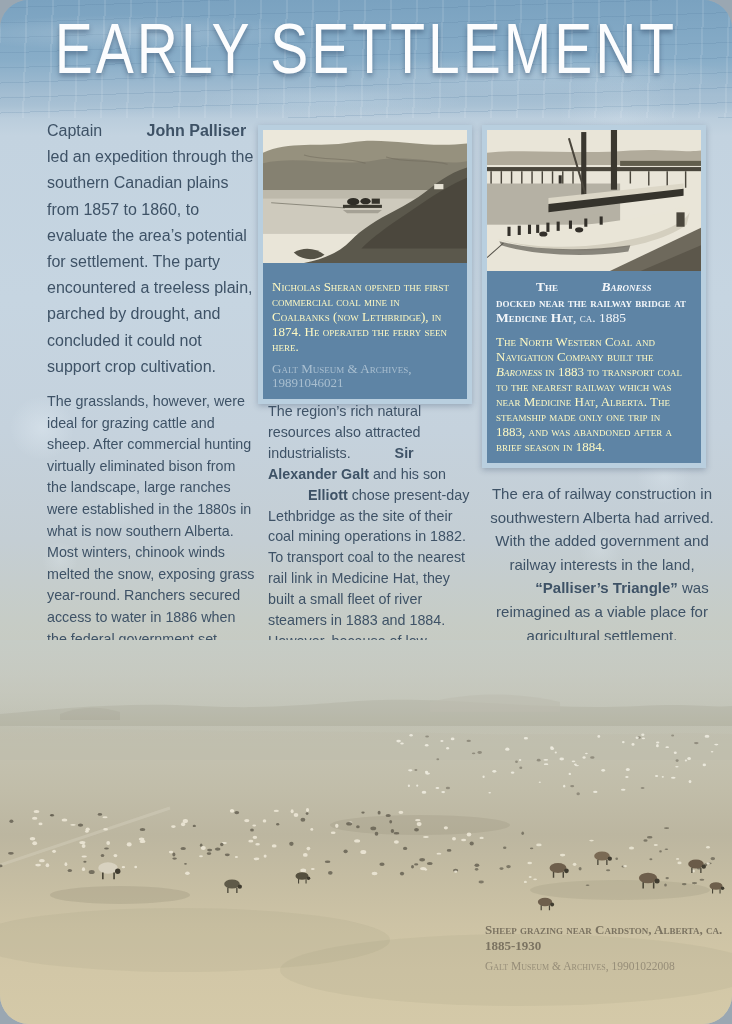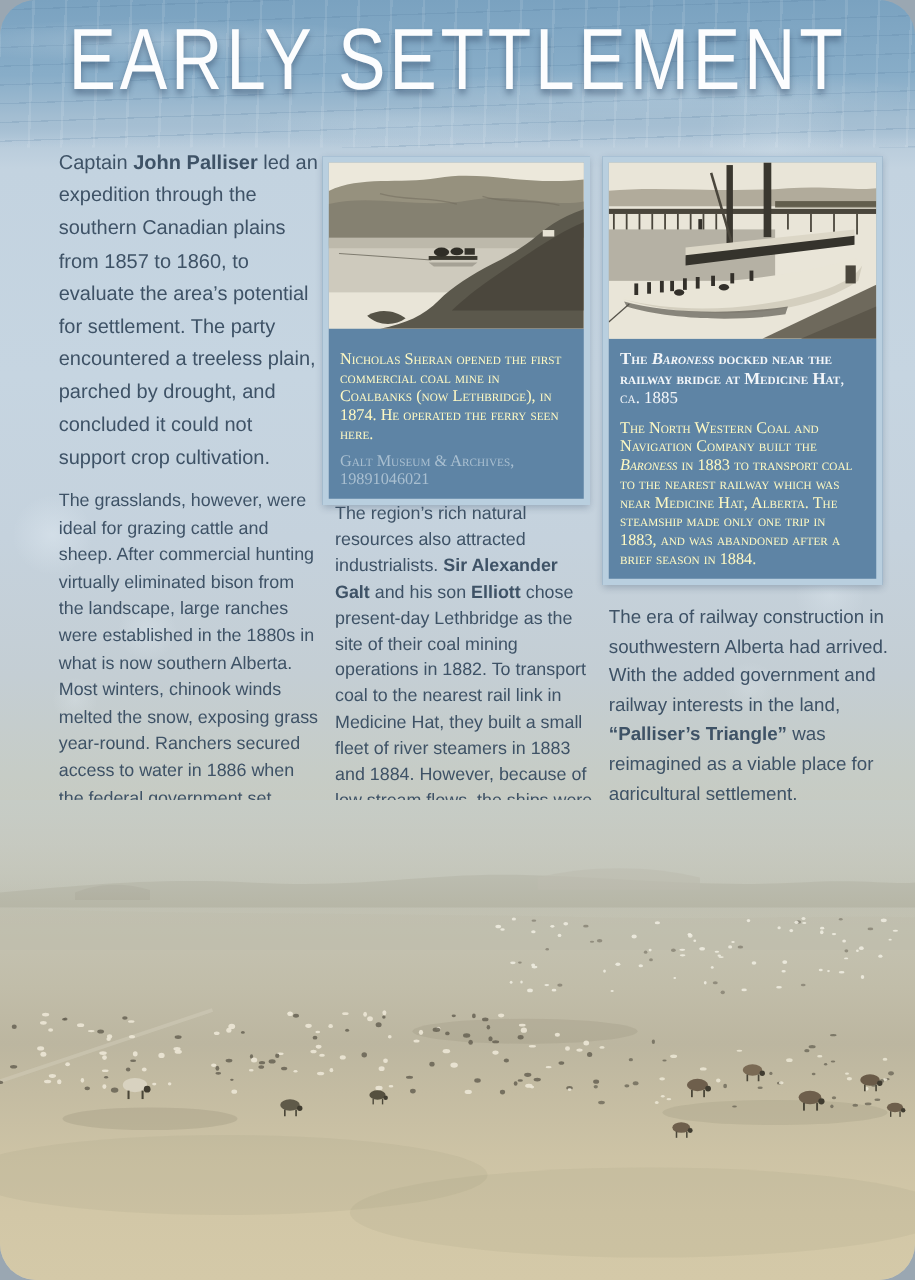--- a/index.html
+++ b/index.html
@@ -37,27 +37,27 @@
       radial-gradient(circle 46px at 42px 428px, rgba(235,244,250,.35), rgba(235,244,250,0) 70%),
       radial-gradient(circle 34px at 118px 505px, rgba(235,244,250,.28), rgba(235,244,250,0) 70%),
       radial-gradient(circle 26px at 60px 560px, rgba(235,244,250,.22), rgba(235,244,250,0) 70%),
       radial-gradient(circle 40px at 664px 476px, rgba(235,244,250,.25), rgba(235,244,250,0) 70%),
       radial-gradient(circle 30px at 600px 550px, rgba(235,244,250,.2), rgba(235,244,250,0) 70%),
       radial-gradient(circle 90px at 620px 120px, rgba(240,248,252,.15), rgba(240,248,252,0) 70%),
       radial-gradient(circle 22px at 520px 452px, rgba(235,244,250,.2), rgba(235,244,250,0) 70%);
   }
   
   .txt{color:var(--text-dark,#3e5266);}
-  .b{font-weight:700;} .i{font-style:italic;text-align:center;}
+  .b{font-weight:700;margin-left:40px;} .i{font-style:italic;text-align:center;}
   .col-left{position:absolute;left:47px;top:118px;width:208px;}
   .col-left .p1{margin:0;font-size:16px;line-height:26.2px;}
   .col-left .p2{margin:11px 0 0 0;font-size:14.3px;line-height:21.6px;}
   .col-mid{position:absolute;left:268px;top:401px;width:206px;}
   .col-mid p{margin:0;font-size:14.3px;line-height:20.9px;}
-  .col-right{position:absolute;left:487px;top:482px;width:230px;}
+  .col-right{position:absolute;left:487px;top:482px;width:230px;text-align:center;}
   .col-right p{margin:0;font-size:15px;line-height:23.6px;}
   
   .card{
     position:absolute;background:var(--card-bg,#5e84a5);
     border:5px solid rgba(201,220,233,.85);
     box-shadow:0 2px 6px rgba(30,55,85,.28);
   }
   .card-ferry{left:258px;top:125px;width:204px;}
   .card-baroness{left:482px;top:125px;width:214px;}
   .photo{width:100%;display:block;background:#e9e5d8;}
@@ -514,14 +514,18 @@
             <ellipse cx="716" cy="246" rx="6.5" ry="3.8" fill="#6e5f4c"></ellipse>
             <circle cx="722.5" cy="248.2" r="1.8" fill="#403c30"></circle>
             <rect x="712" y="249" width="1.1" height="4.5" fill="#4a4638"></rect>
             <rect x="719.5" y="249" width="1.1" height="4.5" fill="#4a4638"></rect>
           </g>
         </g>
     </svg>
     <div class="fade-top"></div>
   </div>
 
+  <div class="bottom-caption">
+    <p class="bc-title">Sheep grazing near Cardston, Alberta, ca. 1885-1930</p>
+    <p class="bc-credit">Galt Museum &amp; Archives, 19901022008</p>
+  </div>
 
 </div>
 
 </body></html>

